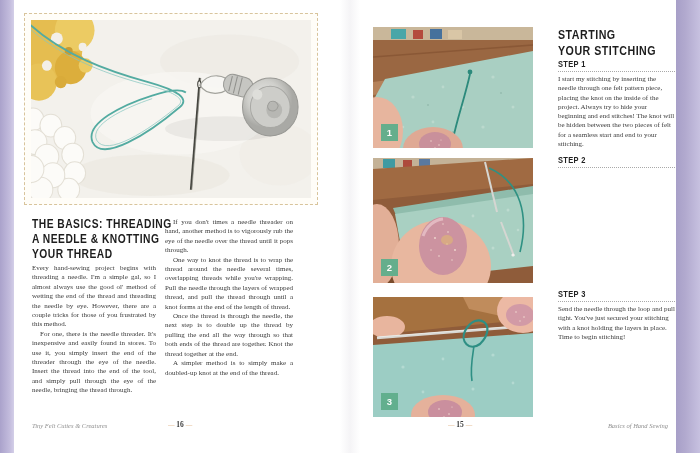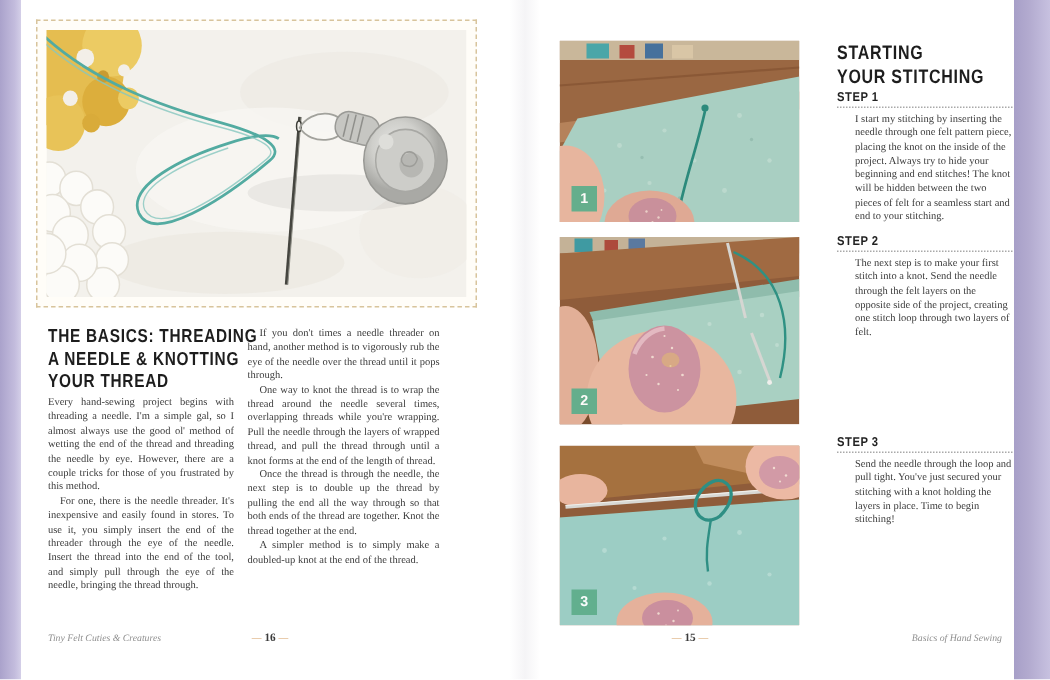--- a/index.html
+++ b/index.html
@@ -40,21 +40,21 @@
   .badge{position:absolute;left:8px;bottom:7px;width:17px;height:17px;background:#5fae8c;
     color:#fff;font-family:"Liberation Sans",sans-serif;font-weight:700;font-size:9.5px;
     display:flex;align-items:center;justify-content:center;opacity:.95;}
 
   
   .step{position:absolute;left:558px;width:117px;}
   #step1{top:59px;} #step2{top:155px;} #step3{top:289px;}
   .step-label{font-family:"Liberation Sans",sans-serif;font-weight:800;font-size:8.5px;
     color:#222;transform:scaleX(.88);transform-origin:left;letter-spacing:.4px;}
   .step-rule{border-top:1px dotted #a9a9a9;margin:2px 0 3px 0;}
-  .step-text{font-size:7px;line-height:9.3px;color:#3a3a3a;margin-left:12px;}
+  .step-text{font-size:7px;line-height:9.3px;color:#3a3a3a;}
 
   
   .footer-text{position:absolute;font-size:6.5px;font-style:italic;color:#8f8f8f;}
   #footer-left{left:32px;top:422px;}
   #footer-right{left:556px;top:422px;width:112px;text-align:right;}
   .pagenum{position:absolute;top:420px;width:46px;text-align:center;font-size:7.5px;color:#3c3c3c;}
   #pagenum-left{left:157px;} #pagenum-right{left:437px;}
   .pagenum .dash{color:#d49a5e;font-size:6.5px;}
   .pagenum .num{font-weight:700;}
 </style>
@@ -303,21 +303,20 @@
 
 <div id="step1" class="step">
   <div class="step-label">STEP 1</div>
   <div class="step-rule"></div>
   <div class="step-text">I start my stitching by inserting the needle through one felt pattern piece, placing the knot on the inside of the project. Always try to hide your beginning and end stitches! The knot will be hidden between the two pieces of felt for a seamless start and end to your stitching.</div>
 </div>
 
 <div id="step2" class="step">
   <div class="step-label">STEP 2</div>
   <div class="step-rule"></div>
-  <div class="step-text">The next step is to make your first stitch into a knot. Send the needle through the felt layers on the opposite side of the project, creating one stitch loop through two layers of felt.</div>
 </div>
 
 <div id="step3" class="step">
   <div class="step-label">STEP 3</div>
   <div class="step-rule"></div>
   <div class="step-text">Send the needle through the loop and pull tight. You've just secured your stitching with a knot holding the layers in place. Time to begin stitching!</div>
 </div>
 
 <div id="pagenum-right" class="pagenum">
   <span class="dash">—</span>

